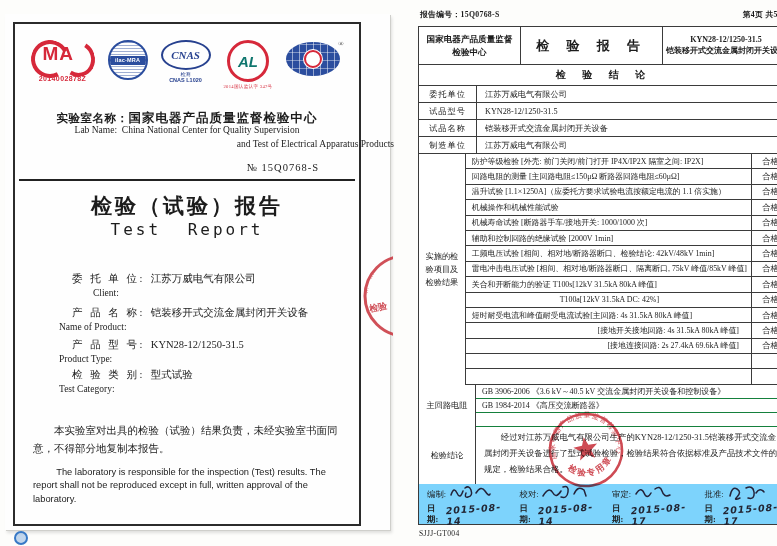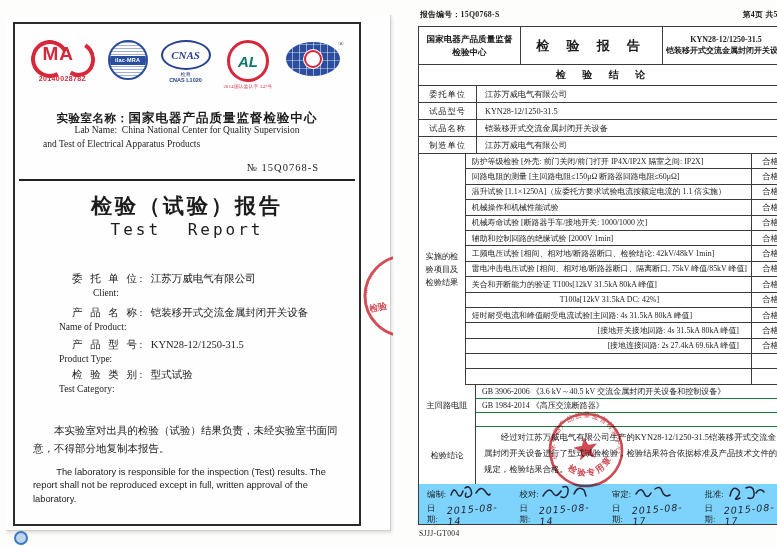--- a/index.html
+++ b/index.html
@@ -33,21 +33,21 @@
   .globe{position:absolute;left:0;top:2px;width:54px;height:34px;border-radius:50%;background:#2b4d9e;overflow:hidden;}
   .globe:before{content:"";position:absolute;inset:0;background:repeating-linear-gradient(90deg,transparent 0 6px,rgba(255,255,255,.5) 6px 7px),repeating-linear-gradient(0deg,transparent 0 7px,rgba(255,255,255,.4) 7px 8px);border-radius:50%;}
   .globe-core{position:absolute;left:17px;top:9px;width:20px;height:20px;border-radius:50%;background:#fff;display:flex;align-items:center;justify-content:center;}
   .globe-emblem{width:14px;height:14px;border:2px solid #d6283a;border-radius:50%;color:#d6283a;font-size:7px;font-weight:bold;display:flex;align-items:center;justify-content:center;font-family:"Liberation Sans",sans-serif;}
   .reg-mark{position:absolute;right:0;top:0;font-size:7px;color:#333;}
 
   .lab-line{position:absolute;left:0;top:84px;width:100%;text-align:center;font-weight:bold;}
   .lab-label-zh{font-size:11.5px;letter-spacing:.5px;}
   .lab-name-zh{font-size:12.5px;letter-spacing:1px;}
   .lab-en1{position:absolute;left:0;top:101px;width:100%;text-align:center;font-size:9.5px;}
-  .lab-en2{position:absolute;left:0;top:115px;width:100%;text-align:left;font-size:9.5px;padding-left:28px;}
+  .lab-en2{position:absolute;left:7px;top:115px;width:100%;text-align:right;font-size:9.5px;padding-left:28px;}
 
   .report-no{position:absolute;right:40px;top:138px;font-size:10.5px;letter-spacing:1px;}
   .no-rule{position:absolute;left:4px;right:4px;top:155px;border-bottom:2px solid #222;}
 
   .title-zh{position:absolute;left:0;top:168px;width:100%;text-align:center;font-family:"Liberation Sans",sans-serif;font-weight:bold;font-size:21px;letter-spacing:3px;}
   .title-en{position:absolute;left:0;top:196px;width:100%;text-align:center;font-family:"DejaVu Sans Mono",monospace;font-size:16px;letter-spacing:3px;word-spacing:14px;}
 
   .field{position:absolute;left:44px;width:280px;}
   .f-zh{display:flex;align-items:baseline;}
   .f-label{font-size:10.5px;letter-spacing:2.5px;margin-left:13px;white-space:nowrap;}
@@ -87,21 +87,21 @@
   .conc-body{padding:3px 8px 0 8px;line-height:1.9;text-indent:2em;font-size:8.4px;}
   .sect.conc{height:58px;}
   .sect.stds{height:42px;}
   .sect.tests{height:231px;}
   .sect.conc, .sect.conc .s-label{border-bottom:none;}
 
   .sig-strip{position:absolute;left:0;top:484px;width:370px;height:40px;border:1.6px solid #3b3b3b;border-top:none;box-sizing:content-box;display:flex;background:#7dd3fc;}
   .sig-block{flex:1;padding:4px 4px 0 8px;position:relative;}
   .sig-line{display:flex;align-items:center;gap:2px;font-size:8.4px;}
   .sig-svg{margin-top:-4px;}
-  .date-line{display:flex;align-items:center;gap:2px;font-size:8.4px;margin-top:3px;}
+  .date-line{display:flex;align-items:center;gap:2px;font-size:8.4px;margin-top:3px;font-weight:bold;}
   .hand-date{display:inline-block;font-family:"DejaVu Sans",sans-serif;font-style:italic;font-size:9.5px;letter-spacing:1px;color:#222533;transform:rotate(-4deg);}
   .footer-code{position:absolute;left:1px;top:529px;font-size:7.5px;letter-spacing:.4px;}
 
   .round-stamp{position:absolute;left:128px;top:410px;width:80px;height:80px;z-index:5;opacity:.88;transform:rotate(-10deg);mix-blend-mode:multiply;}
   .st-red{fill:#c8323c;}
 </style>
 </head>
 <body>
 
 <div class="canvas">

